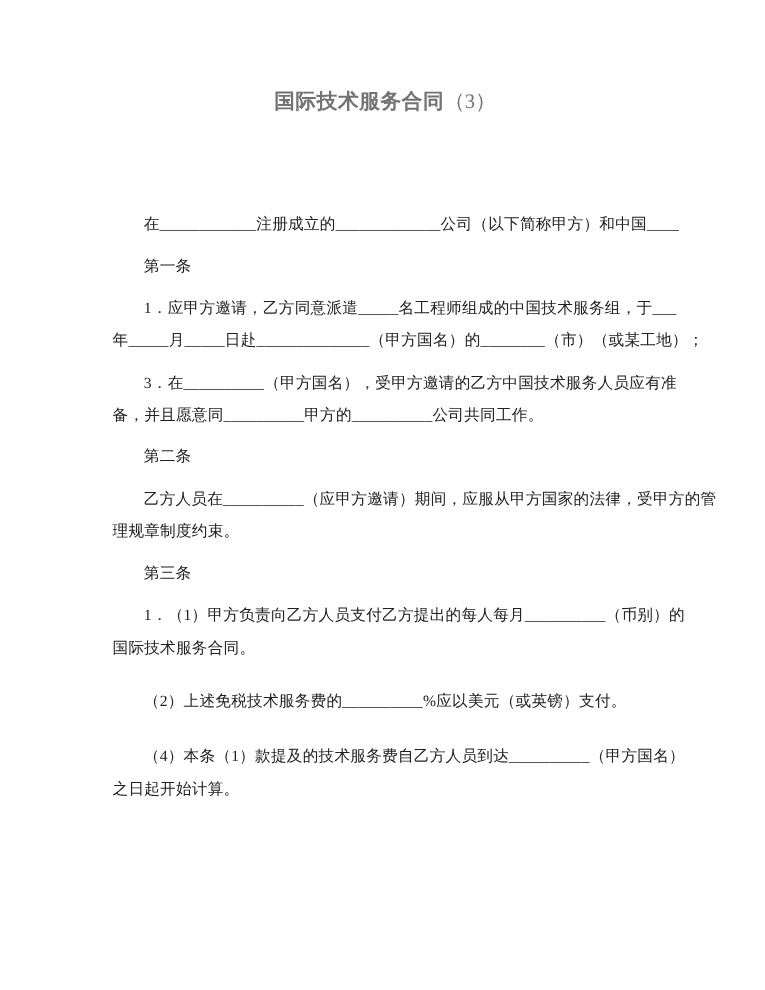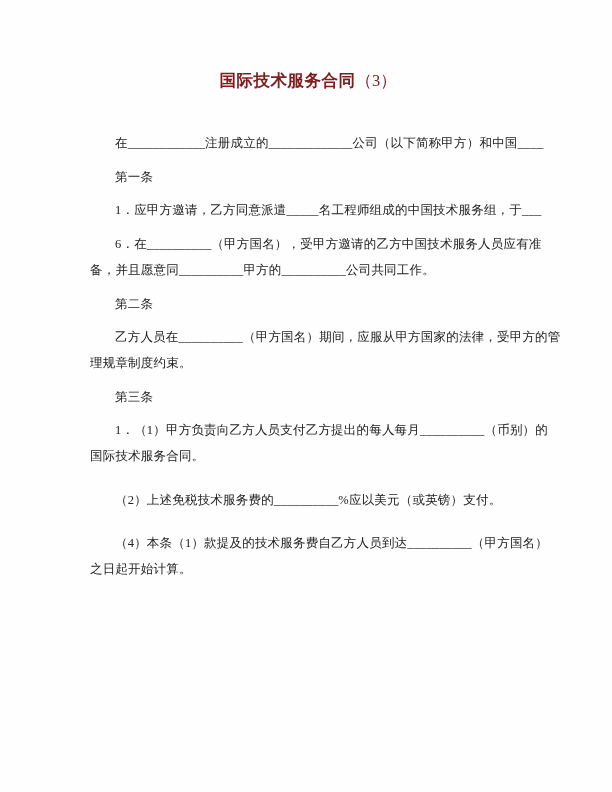--- a/index.html
+++ b/index.html
@@ -16,36 +16,36 @@
     color: #212121;
     font-family: "Liberation Serif", "DejaVu Serif", serif;
     padding: 71px 86px 0 90px;
     overflow: hidden;
   }
   .doc-title {
     text-align: center;
     font-size: 16.5px;
     line-height: 20px;
     font-weight: bold;
-    color: #7f1d1d;
+    color: #737373;
     letter-spacing: 0.5px;
     white-space: nowrap;
   }
   .doc-title .title-suffix {
     font-weight: normal;
     letter-spacing: 0;
   }
   .doc-body {
     font-size: 12.5px;
   }
   .para {
     margin-top: 8px;
   }
   .para.first-para {
-    margin-top: 40px;
+    margin-top: 76px;
   }
   .para.nogap {
     margin-top: 18px;
   }
   .line {
     line-height: 25.7px;
     white-space: nowrap;
     letter-spacing: 0.2px;
   }
   .line.indent {
@@ -61,30 +61,31 @@
   </div>
   <div class="doc-body">
       <div class="para first-para">
         <div class="line indent">在____________注册成立的_____________公司（以下简称甲方）和中国____</div>
       </div>
       <div class="para">
         <div class="line indent">第一条</div>
       </div>
       <div class="para">
         <div class="line indent">1．应甲方邀请，乙方同意派遣_____名工程师组成的中国技术服务组，于___</div>
+        <div class="line">年_____月_____日赴______________（甲方国名）的________（市）（或某工地）；</div>
       </div>
       <div class="para">
-        <div class="line indent">6．在__________（甲方国名），受甲方邀请的乙方中国技术服务人员应有准</div>
+        <div class="line indent">3．在__________（甲方国名），受甲方邀请的乙方中国技术服务人员应有准</div>
         <div class="line">备，并且愿意同__________甲方的__________公司共同工作。</div>
       </div>
       <div class="para">
         <div class="line indent">第二条</div>
       </div>
       <div class="para">
-        <div class="line indent">乙方人员在__________（甲方国名）期间，应服从甲方国家的法律，受甲方的管</div>
+        <div class="line indent">乙方人员在__________（应甲方邀请）期间，应服从甲方国家的法律，受甲方的管</div>
         <div class="line">理规章制度约束。</div>
       </div>
       <div class="para">
         <div class="line indent">第三条</div>
       </div>
       <div class="para">
         <div class="line indent">1．（1）甲方负责向乙方人员支付乙方提出的每人每月__________（币别）的</div>
         <div class="line">国际技术服务合同。</div>
       </div>
       <div class="para nogap">

